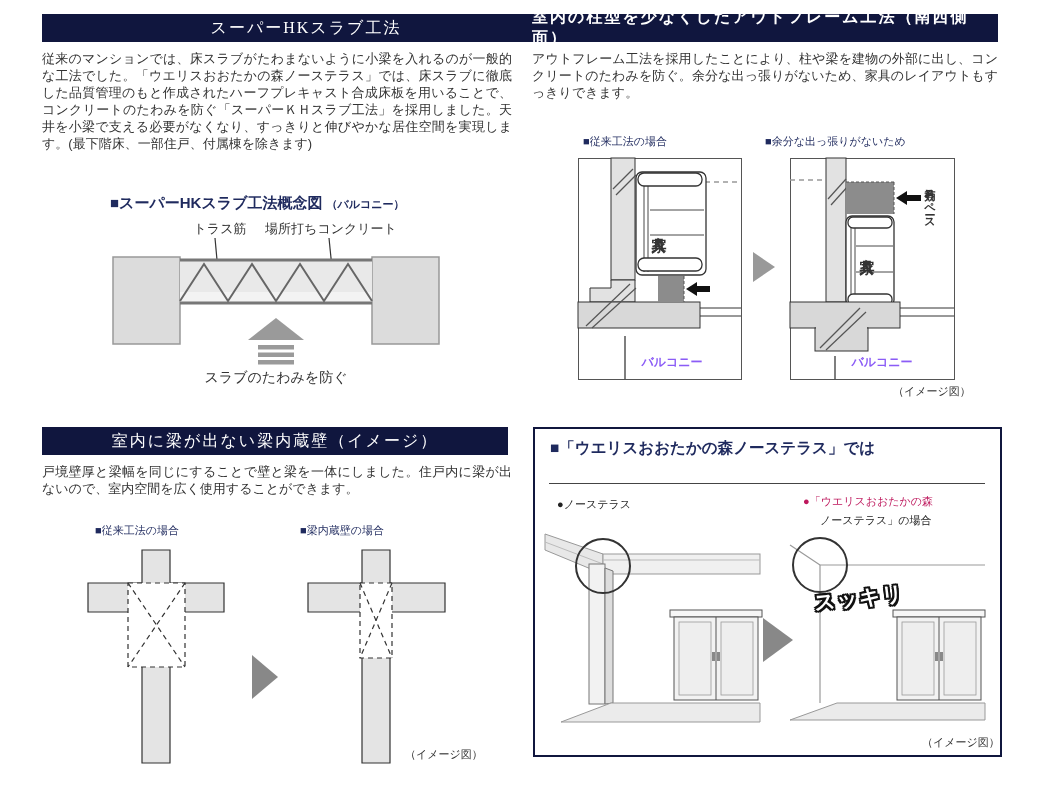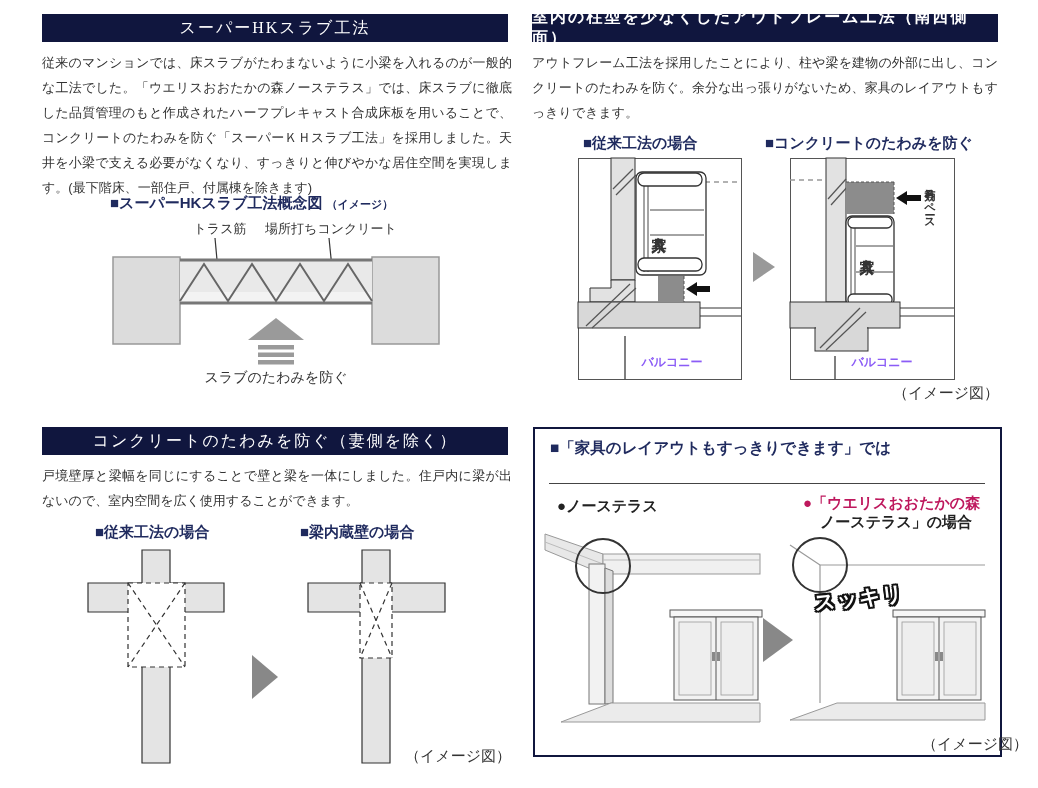--- a/index.html
+++ b/index.html
@@ -1,25 +1,25 @@
 <!DOCTYPE html>
 <html><head>
 <meta charset="utf-8">
 <style>
   html,body{margin:0;padding:0;background:#fff;}
   #page{position:relative;width:1038px;height:788px;background:#ffffff;overflow:hidden;
         font-family:"Liberation Sans","DejaVu Sans",sans-serif;color:#333;}
   .hdr{position:absolute;height:28px;background:#10163e;color:#fff;
        font-family:"Liberation Serif","DejaVu Serif",serif;font-size:16px;letter-spacing:2px;
        display:flex;align-items:center;justify-content:center;}
-  .body-text{position:absolute;font-size:13px;line-height:25px;color:#333;text-align:justify;}
+  .body-text{position:absolute;font-size:13px;line-height:17px;color:#333;text-align:justify;}
   .diag-title{position:absolute;font-size:15px;font-weight:bold;color:#1f2a5e;}
   .diag-title .note{font-size:11px;font-weight:bold;margin-left:4px;}
-  .cap{position:absolute;font-size:15px;font-weight:bold;color:#1f2a5e;white-space:nowrap;}
-  .img-note{position:absolute;font-size:15px;color:#333;white-space:nowrap;}
+  .cap{position:absolute;font-size:11px;font-weight:normal;color:#1f2a5e;white-space:nowrap;}
+  .img-note{position:absolute;font-size:11px;color:#333;white-space:nowrap;}
   .tri{position:absolute;width:0;height:0;}
   .vlabel{position:absolute;writing-mode:vertical-rl;text-orientation:upright;
           font-size:15px;font-weight:bold;color:#333;letter-spacing:2px;line-height:1;}
   .vlabel.small{font-size:11px;letter-spacing:1px;}
   .plan-label{position:absolute;font-size:12px;font-weight:bold;color:#8b5cf6;white-space:nowrap;}
   #living-box{position:absolute;left:533px;top:427px;width:465px;height:326px;border:2px solid #10163e;background:#fff;}
   #living-title{position:absolute;left:550px;top:437px;font-size:15.5px;font-weight:bold;color:#1f2a5e;line-height:21px;}
   #living-title .l2{padding-left:15px;}
   #living-hr{position:absolute;left:549px;top:483px;width:436px;border-top:1px solid #444;}
   #sukkiri{position:absolute;left:814px;top:584px;font-size:21px;font-weight:bold;color:#fff;
@@ -27,27 +27,27 @@
            text-shadow:-2px -2px 0 #111,2px -2px 0 #111,-2px 2px 0 #111,2px 2px 0 #111,
                        0 -2px 0 #111,0 2px 0 #111,-2px 0 0 #111,2px 0 0 #111;}
   svg{position:absolute;overflow:visible;}
   svg text{font-family:"Liberation Sans","DejaVu Sans",sans-serif;}
 </style>
 </head>
 <body>
 
 <div id="page">
 
-  <div class="hdr" style="left:42px;top:14px;width:466px;">
+  <div class="hdr" style="left:42px;top:14px;width:466px;padding-left:31px;">
     <span>スーパーHKスラブ工法</span>
   </div>
   <div class="body-text" style="left:42px;top:50px;width:470px;">従来のマンションでは、床スラブがたわまないように小梁を入れるのが一般的な工法でした。「ウエリスおおたかの森ノーステラス」では、床スラブに徹底した品質管理のもと作成されたハーフプレキャスト合成床板を用いることで、コンクリートのたわみを防ぐ「スーパーＫＨスラブ工法」を採用しました。天井を小梁で支える必要がなくなり、すっきりと伸びやかな居住空間を実現します。(最下階床、一部住戸、付属棟を除きます)</div>
 
   <div class="diag-title" style="left:110px;top:194px;">
-    <span>■スーパーHKスラブ工法概念図</span><span class="note">（イメージ）</span>
+    <span>■スーパーHKスラブ工法概念図</span><span class="note">（バルコニー）</span>
   </div>
 
   <svg style="left:108px;top:214px;" width="345" height="180" viewBox="0 0 345 180">
 
     <text x="112" y="19" font-size="13" fill="#333" text-anchor="middle">トラス筋</text>
     <text x="223" y="19" font-size="13" fill="#333" text-anchor="middle">場所打ちコンクリート</text>
     <line x1="107" y1="24" x2="111" y2="68" stroke="#333" stroke-width="1.2"></line>
     <circle cx="111" cy="70" r="3" fill="#333"></circle>
     <line x1="221" y1="24" x2="224" y2="54" stroke="#333" stroke-width="1.2"></line>
     <circle cx="224" cy="56" r="3" fill="#333"></circle>
@@ -69,21 +69,21 @@
     </g>
     <text x="168" y="168" font-size="14" fill="#333" text-anchor="middle">スラブのたわみを防ぐ</text>
   </svg>
 
   <div class="hdr" style="left:532px;top:14px;width:466px;font-weight:bold;">
     <span>室内の柱型を少なくしたアウトフレーム工法（南西側面）</span>
   </div>
   <div class="body-text" style="left:532px;top:50px;width:466px;">アウトフレーム工法を採用したことにより、柱や梁を建物の外部に出し、コンクリートのたわみを防ぐ。余分な出っ張りがないため、家具のレイアウトもすっきりできます。</div>
 
   <div class="cap" style="left:583px;top:134px;">■従来工法の場合</div>
-  <div class="cap" style="left:765px;top:134px;">■コンクリートのたわみを防ぐ</div>
+  <div class="cap" style="left:765px;top:134px;">■余分な出っ張りがないため</div>
 
   <svg style="left:578px;top:158px;" width="164" height="222" viewBox="0 0 164 222">
     <rect x="0.5" y="0.5" width="163" height="221" fill="#fff" stroke="#555"></rect>
     <line x1="127" y1="24" x2="163" y2="24" stroke="#999" stroke-width="1.3" stroke-dasharray="5,4"></line>
     <rect x="33" y="0" width="24" height="122" fill="#e2e2e2" stroke="#333"></rect>
     <line x1="35" y1="31" x2="55" y2="11" stroke="#555" stroke-width="1.2"></line>
     <line x1="38" y1="37" x2="58" y2="17" stroke="#555" stroke-width="1.2"></line>
     <polygon points="33,122 57,122 57,144 12,144 12,130 33,130" fill="#e2e2e2" stroke="#333"></polygon>
     <rect x="0" y="144" width="122" height="26" fill="#d8d8d8" stroke="#333"></rect>
     <line x1="8" y1="168" x2="52" y2="126" stroke="#555" stroke-width="1.2"></line>
@@ -152,21 +152,21 @@
   </svg>
 
   <div class="vlabel" style="left:652px;top:224px;">家具</div>
   <div class="vlabel" style="left:860px;top:246px;">家具</div>
   <div class="vlabel small" style="left:924px;top:180px;">有効スペース</div>
   <div class="plan-label" style="left:632px;top:354px;width:80px;text-align:center;">バルコニー</div>
   <div class="plan-label" style="left:842px;top:354px;width:80px;text-align:center;">バルコニー</div>
   <div class="img-note" style="left:893px;top:384px;">（イメージ図）</div>
 
   <div class="hdr" style="left:42px;top:427px;width:466px;">
-    <span>コンクリートのたわみを防ぐ（妻側を除く）</span>
+    <span>室内に梁が出ない梁内蔵壁（イメージ）</span>
   </div>
   <div class="body-text" style="left:42px;top:463px;width:470px;">戸境壁厚と梁幅を同じにすることで壁と梁を一体にしました。住戸内に梁が出ないので、室内空間を広く使用することができます。</div>
 
   <div class="cap" style="left:95px;top:523px;">■従来工法の場合</div>
   <div class="cap" style="left:300px;top:523px;">■梁内蔵壁の場合</div>
 
   <svg style="left:88px;top:548px;" width="140" height="217" viewBox="0 0 140 217">
     <path d="M54,2 h28 v33 h54 v29 h-54 v151 h-28 v-151 h-54 v-29 h54 z" fill="#e4e4e4" stroke="#333" stroke-width="1.2"></path>
     <rect x="40" y="35" width="57" height="84" fill="#fff"></rect>
     <rect x="40" y="35" width="57" height="84" fill="none" stroke="#333" stroke-width="1.2" stroke-dasharray="5,4"></rect>
@@ -181,21 +181,21 @@
     <rect x="52" y="35" width="32" height="75" fill="#fff"></rect>
     <rect x="52" y="35" width="32" height="75" fill="none" stroke="#333" stroke-width="1.2" stroke-dasharray="5,4"></rect>
     <line x1="52" y1="35" x2="84" y2="110" stroke="#333" stroke-width="1.2" stroke-dasharray="5,4"></line>
     <line x1="84" y1="35" x2="52" y2="110" stroke="#333" stroke-width="1.2" stroke-dasharray="5,4"></line>
   </svg>
 
   <div class="img-note" style="left:405px;top:747px;">（イメージ図）</div>
 
   <div id="living-box"></div>
   <div id="living-title">
-    <div>■「家具のレイアウトもすっきりできます」では</div>
+    <div>■「ウエリスおおたかの森ノーステラス」では</div>
   </div>
   <div id="living-hr"></div>
 
   <div class="cap" style="left:557px;top:497px;color:#222;">●ノーステラス</div>
   <div class="cap" style="left:803px;top:494px;color:#be185d;">●「ウエリスおおたかの森</div>
   <div class="cap" style="left:820px;top:513px;color:#222;">ノーステラス」の場合</div>
 
   <svg style="left:545px;top:540px;" width="215" height="185" viewBox="0 0 215 185">
 
     <polygon points="58,14 0,-6 0,10 58,34" fill="#e8e8e8" stroke="#999"></polygon>

